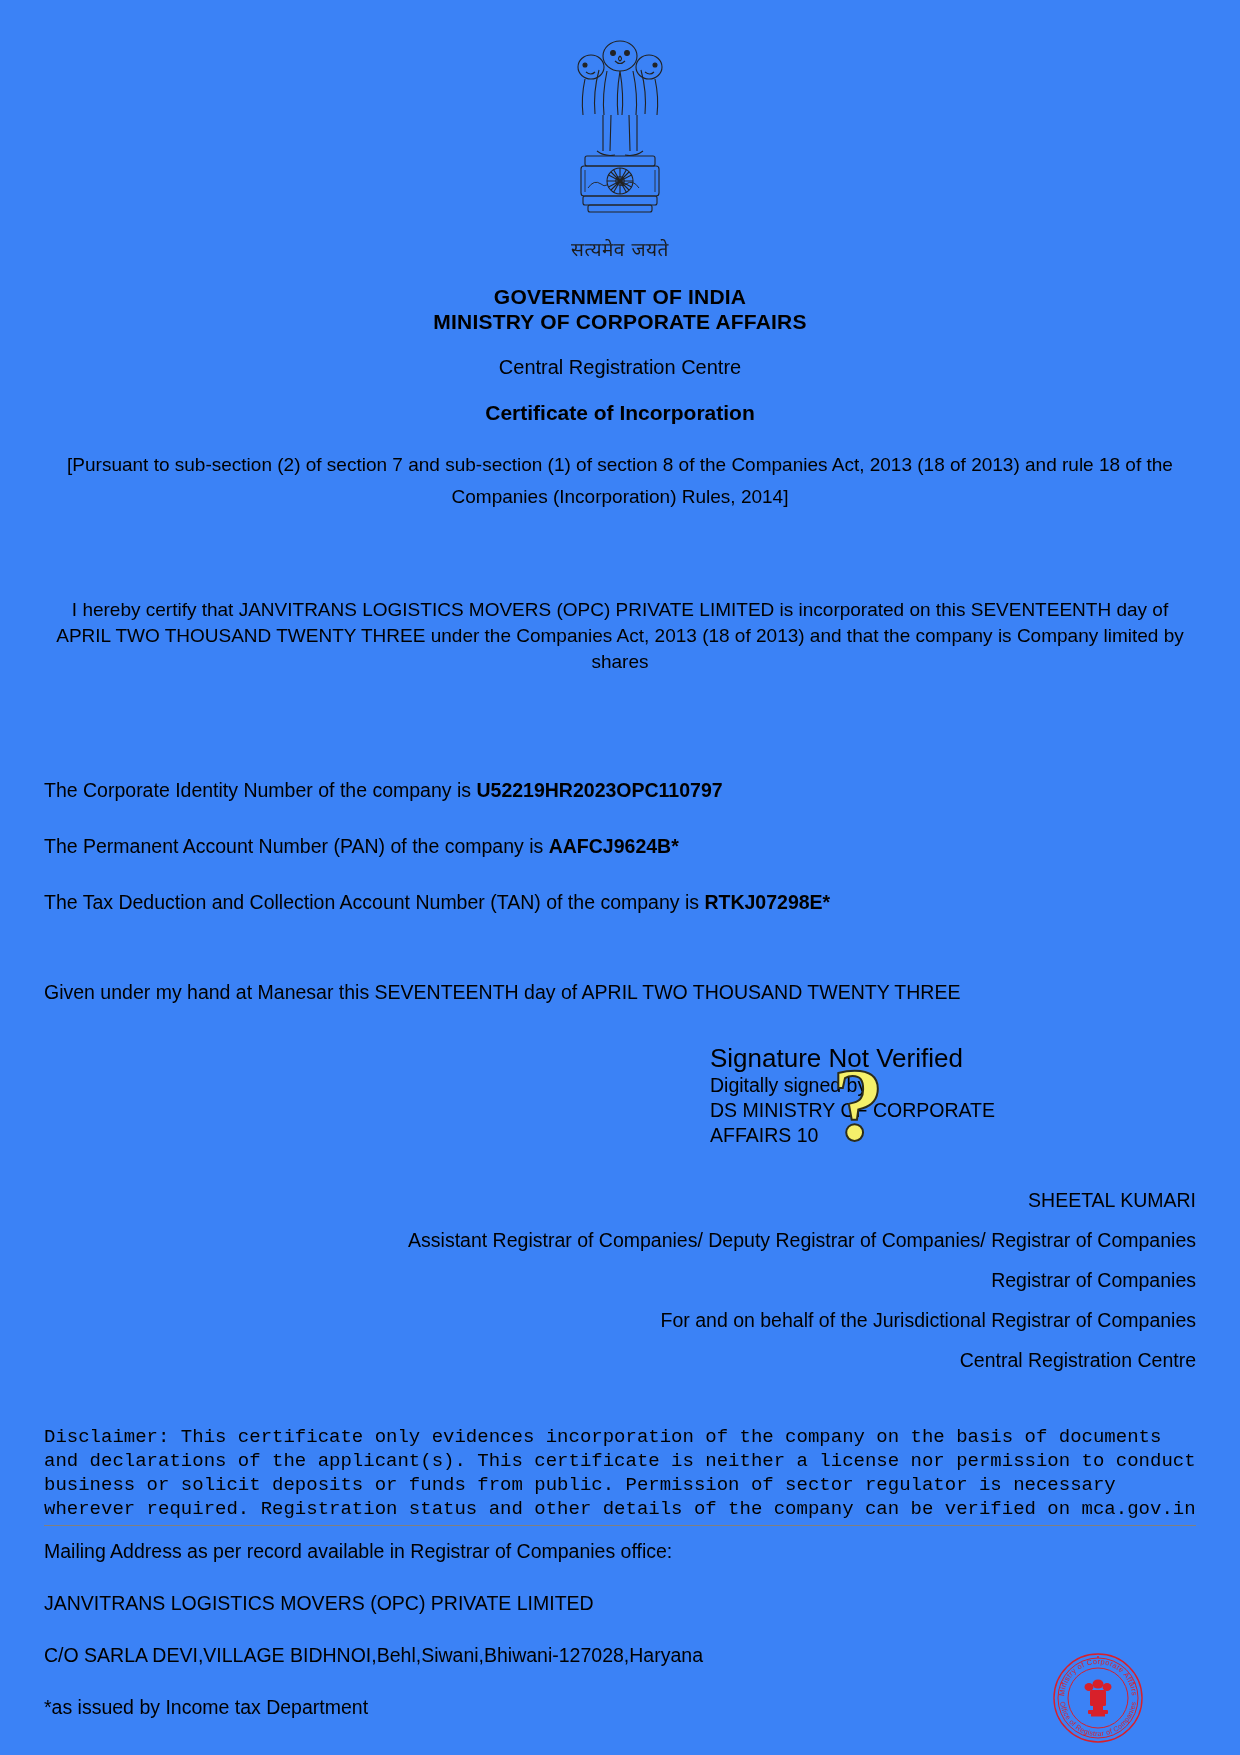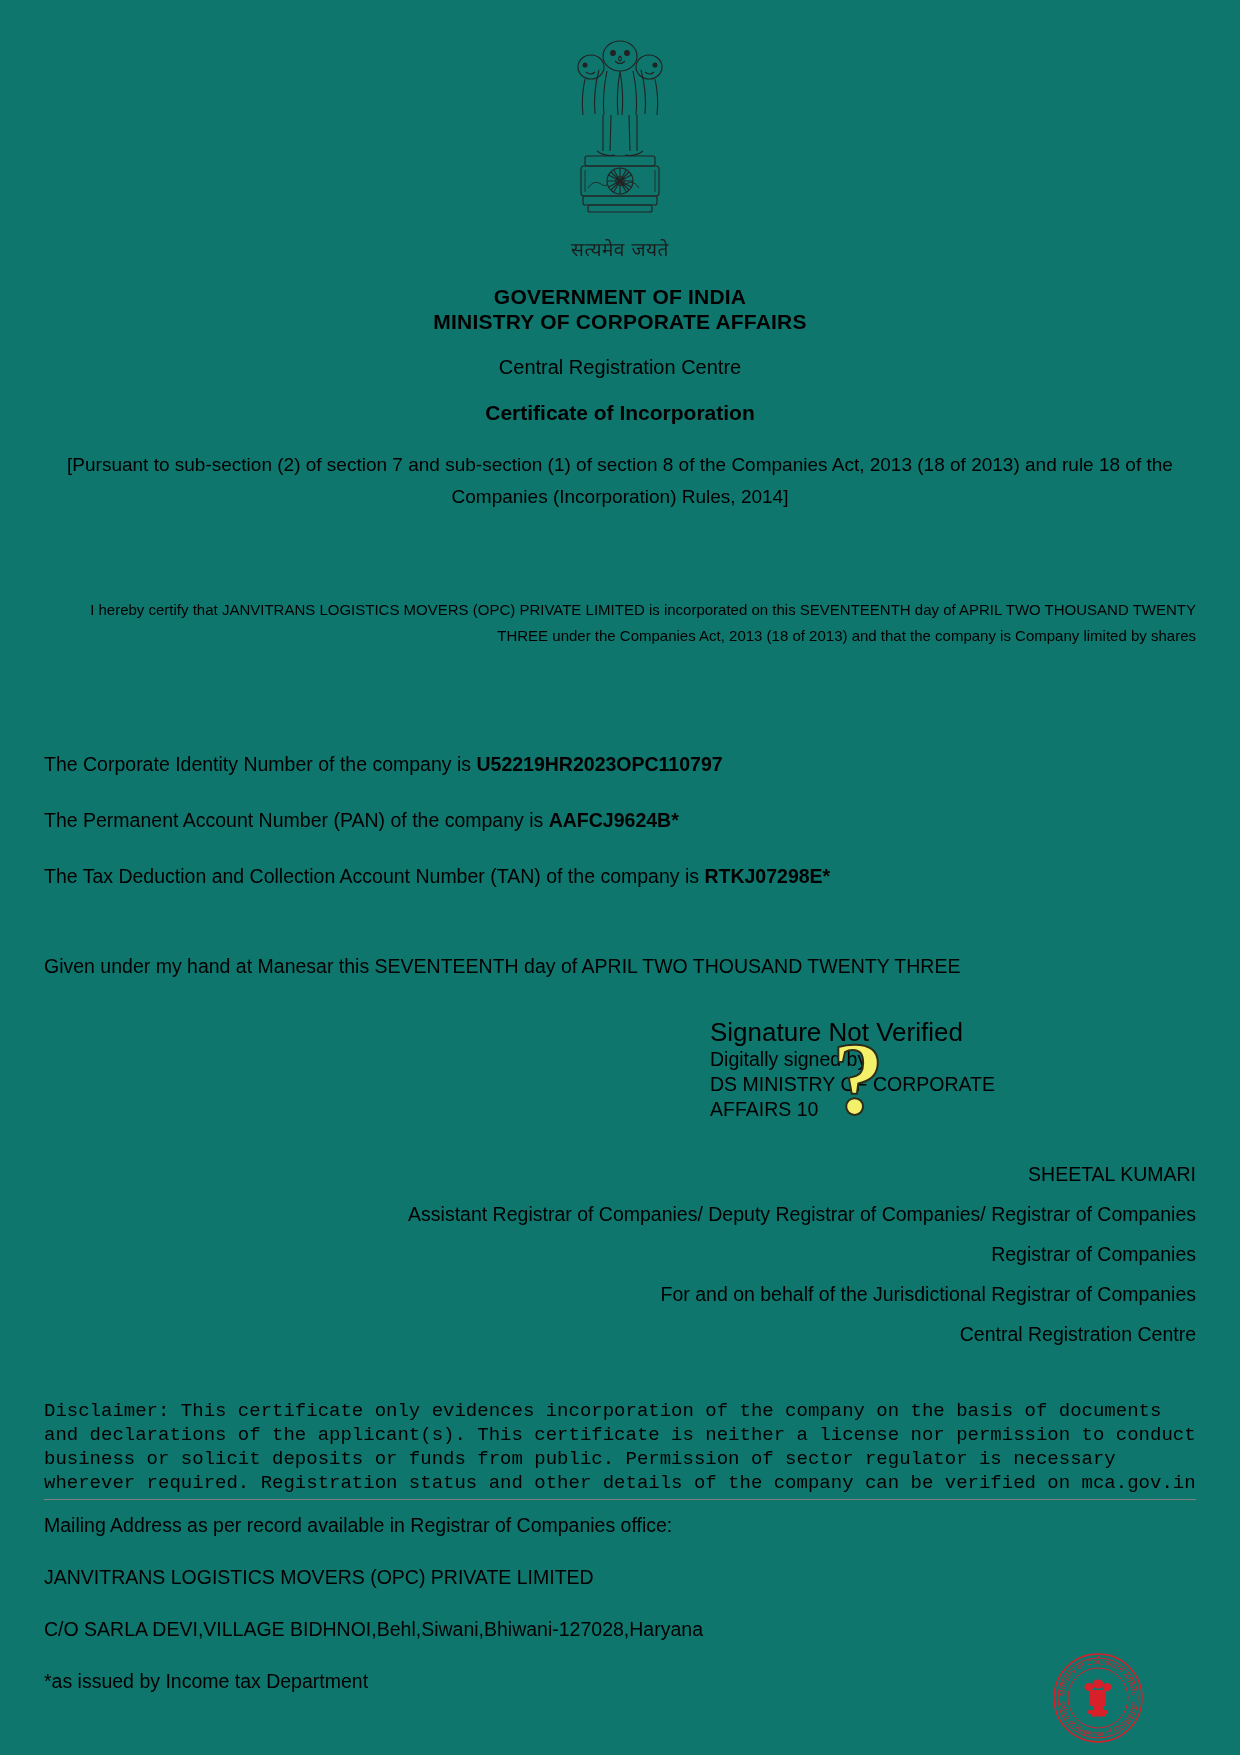--- a/index.html
+++ b/index.html
@@ -9,21 +9,21 @@
   }
   body {
     font-family: "Liberation Sans", sans-serif;
     color: #000000;
   }
   .page {
     position: relative;
     width: 1240px;
     height: 1755px;
     margin: 0 auto;
-    background: #0f766e;
+    background: #3b82f6;
     overflow: hidden;
     box-sizing: border-box;
   }
   .emblem-wrap {
     width: 100%;
     text-align: center;
     padding-top: 30px;
   }
   .emblem-wrap svg { display: inline-block; }
   .emblem-motto {
@@ -57,24 +57,24 @@
   .citation {
     font-size: 19px;
     line-height: 32px;
     text-align: center;
     margin: 24px 40px 0 40px;
   }
   .body-area {
     margin: 0 44px;
   }
   .certify-para {
-    font-size: 15px;
+    font-size: 19px;
     line-height: 26px;
     margin-top: 84px;
-    text-align: right;
+    text-align: center;
   }
   .id-line {
     font-size: 19.5px;
     line-height: 26px;
     margin-top: 0;
   }
   .id-block { margin-top: 102px; }
   .id-block .id-line + .id-line { margin-top: 30px; }
   .id-line b { font-weight: bold; }
   .given-line {

